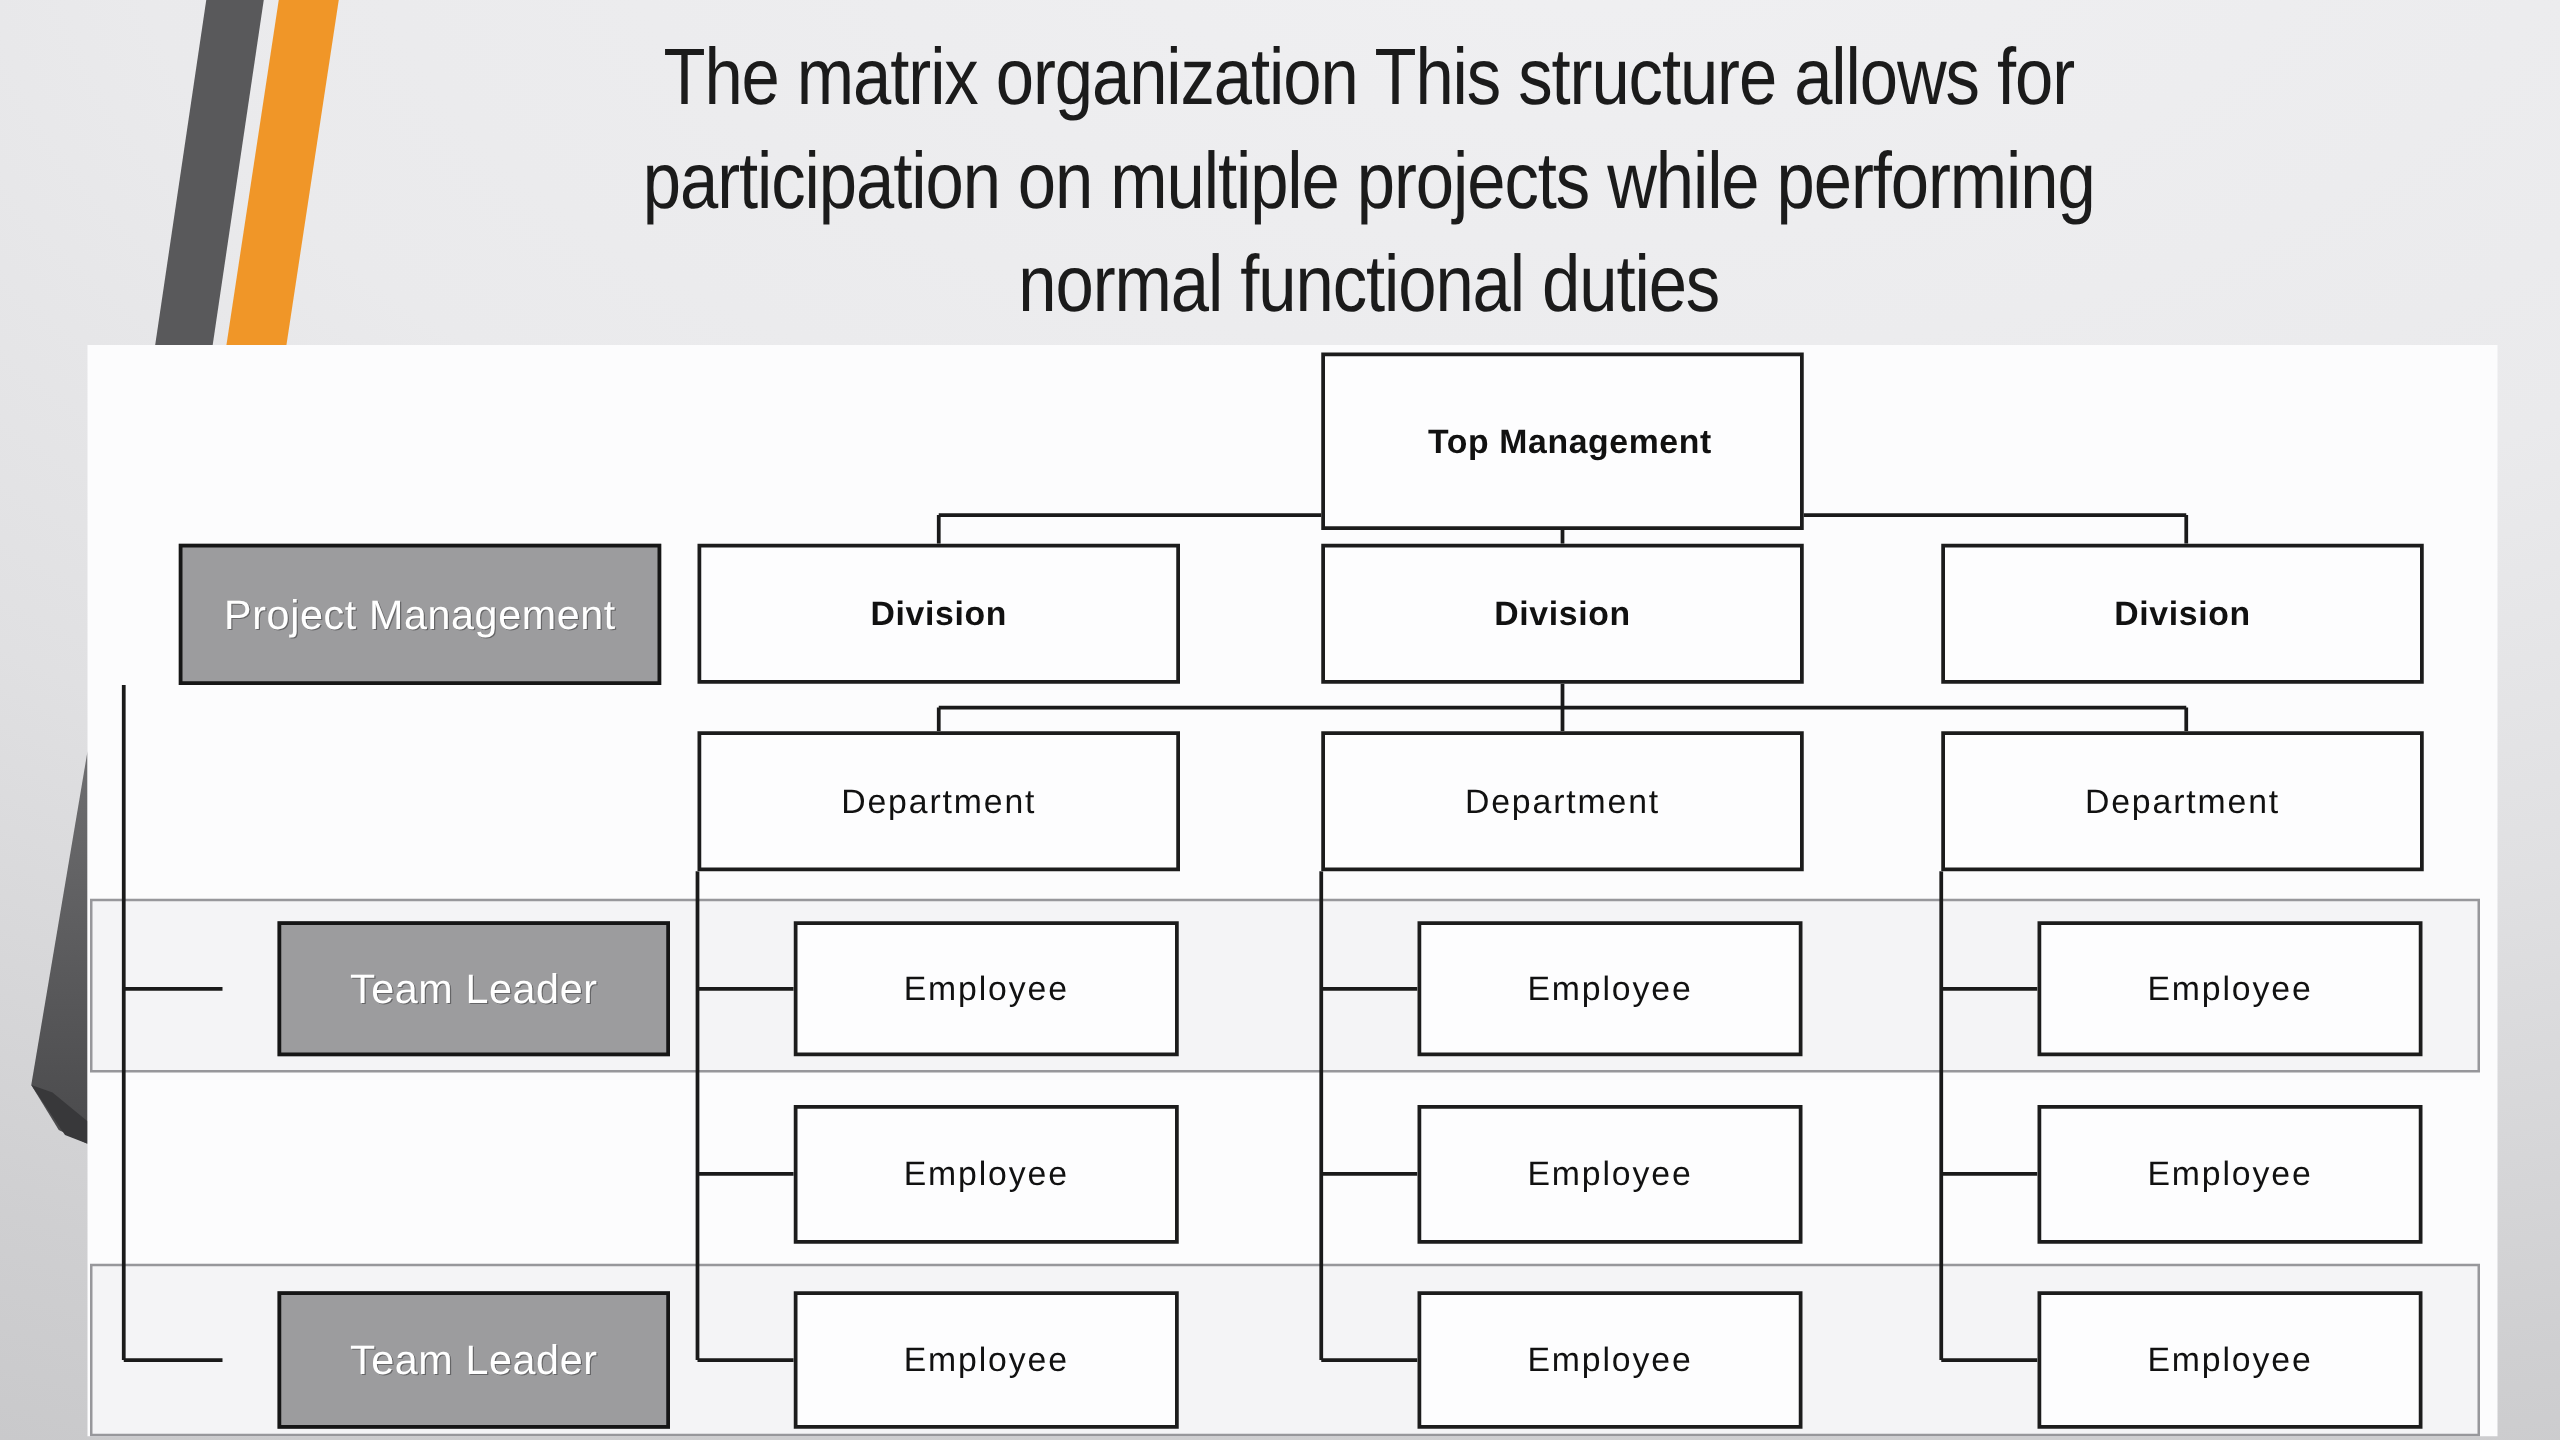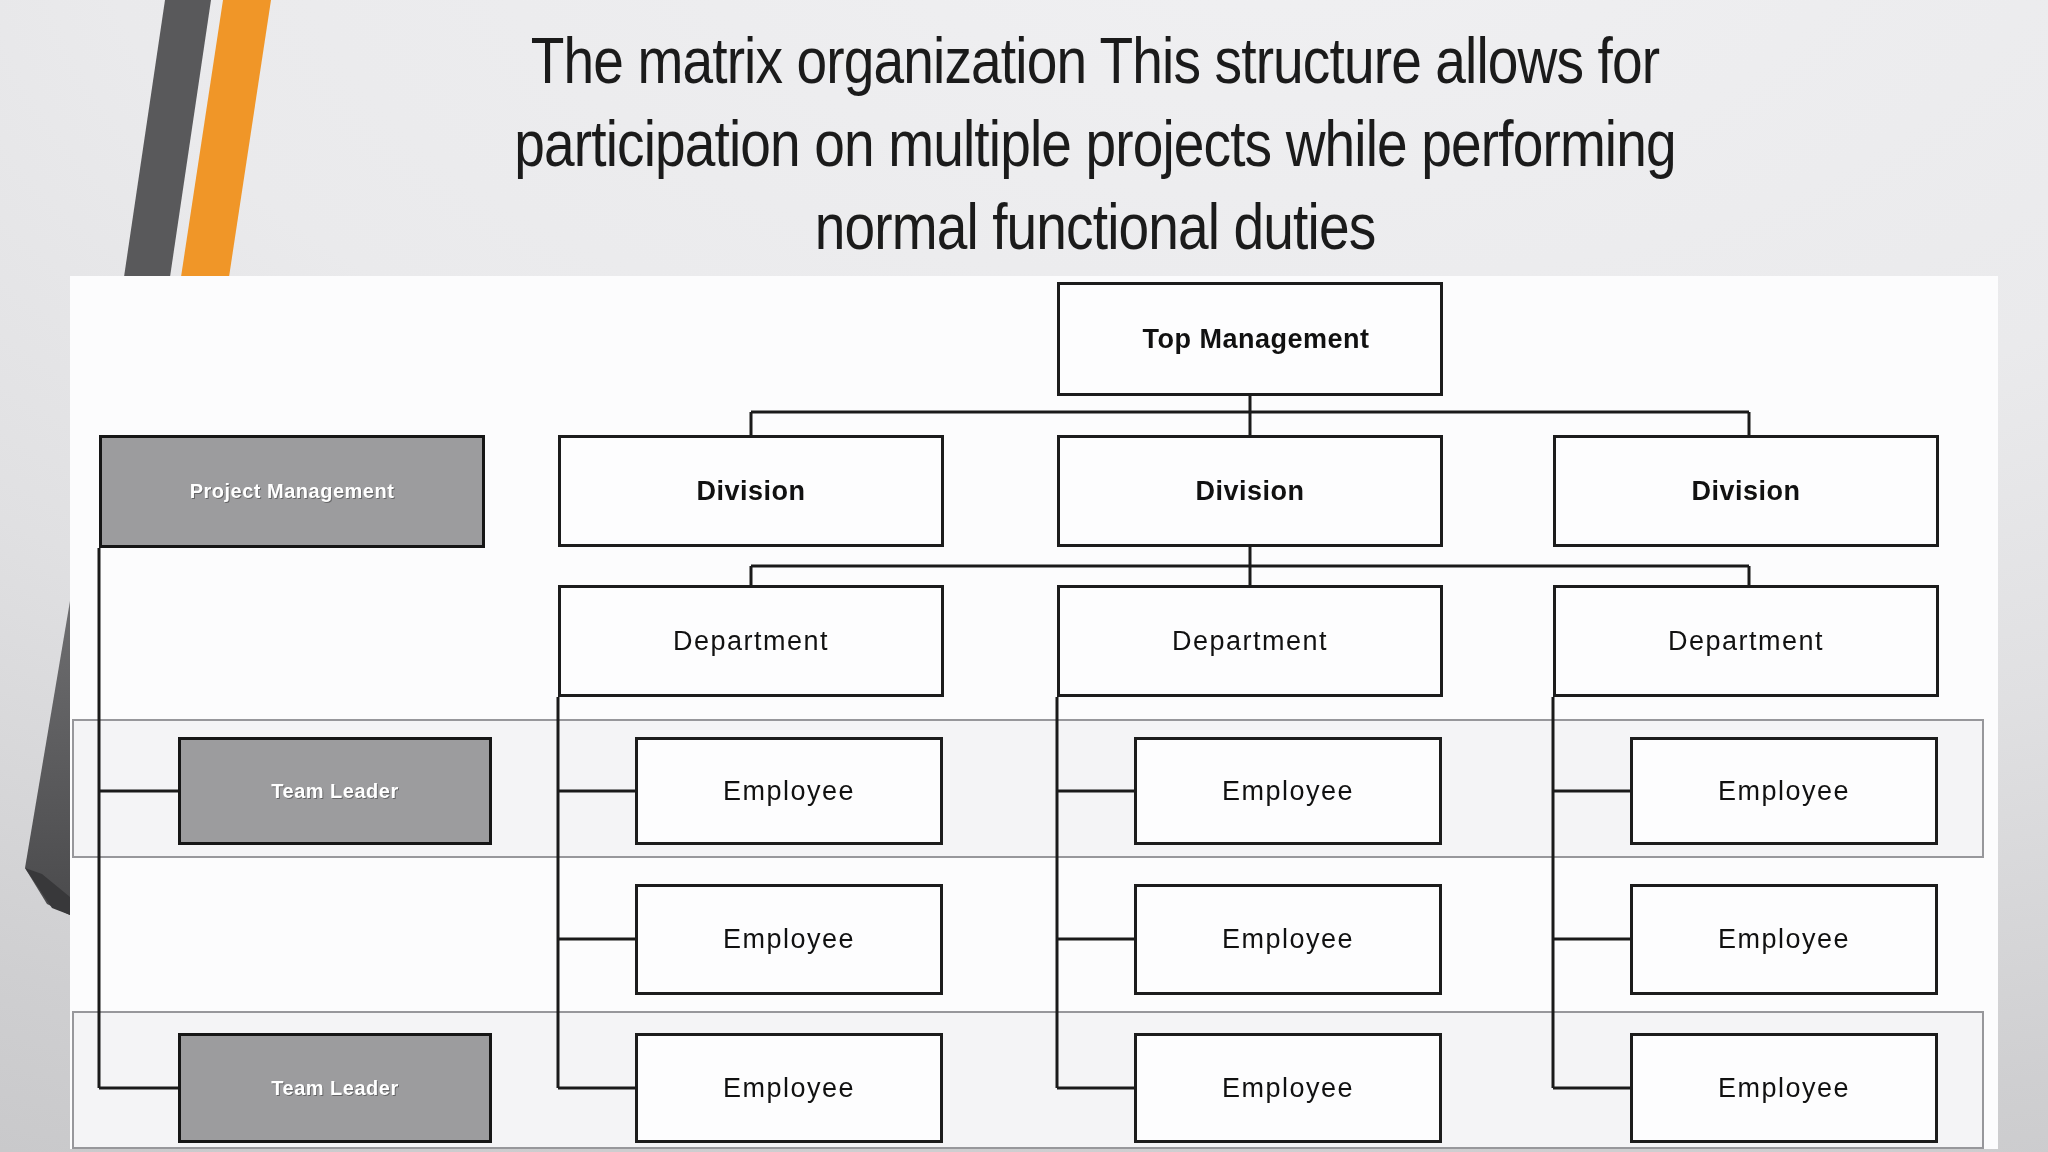--- a/index.html
+++ b/index.html
@@ -41,22 +41,23 @@
     display:flex; align-items:center; justify-content:center;
     text-align:center; white-space:nowrap;
   }
   .white-box{
     background:var(--white-box-fill); border:3px solid var(--box-border);
     color:var(--white-box-text); font-size:27px; letter-spacing:1.5px;
   }
   .white-box.bold{font-weight:bold; letter-spacing:0.5px;}
   .gray-box{
     background:var(--gray-box-fill); border:3px solid #161616;
-    color:var(--gray-box-text); font-weight:bold; font-size:20px; letter-spacing:0.5px;
+    color:var(--gray-box-text); font-weight:normal; font-size:33px; letter-spacing:0.5px;
     text-shadow:1px 1px 0 rgba(0,0,0,0.35);
+    margin-left:44px;
   }
 </style>
 </head>
 <body>
 
 <div class="slide">
 
   <svg class="deco-svg" viewBox="0 0 2048 1152">
     <defs>
       <linearGradient id="triGrad" x1="0" y1="0" x2="0" y2="1">
@@ -89,21 +90,21 @@
 
     <path class="conn" d="M99 548 V1088 M99 791 H178 M99 1088 H178"></path>
 
     <path class="conn" d="M558 697 V1088 M558 791 H635 M558 939 H635 M558 1088 H635"></path>
 
     <path class="conn" d="M1057 697 V1088 M1057 791 H1134 M1057 939 H1134 M1057 1088 H1134"></path>
 
     <path class="conn" d="M1553 697 V1088 M1553 791 H1630 M1553 939 H1630 M1553 1088 H1630"></path>
   </svg>
 
-  <div class="box white-box bold" style="left:1057px;top:282px;width:386px;height:114px;padding-left:12px;">Top Management</div>
+  <div class="box white-box bold" style="left:1057px;top:282px;width:386px;height:142px;padding-left:12px;">Top Management</div>
 
   <div class="box gray-box" style="left:99px;top:435px;width:386px;height:113px;">Project Management</div>
 
   <div class="box white-box bold" style="left:558px;top:435px;width:386px;height:112px;">Division</div>
   <div class="box white-box bold" style="left:1057px;top:435px;width:386px;height:112px;">Division</div>
   <div class="box white-box bold" style="left:1553px;top:435px;width:386px;height:112px;">Division</div>
 
   <div class="box white-box" style="left:558px;top:585px;width:386px;height:112px;">Department</div>
   <div class="box white-box" style="left:1057px;top:585px;width:386px;height:112px;">Department</div>
   <div class="box white-box" style="left:1553px;top:585px;width:386px;height:112px;">Department</div>

